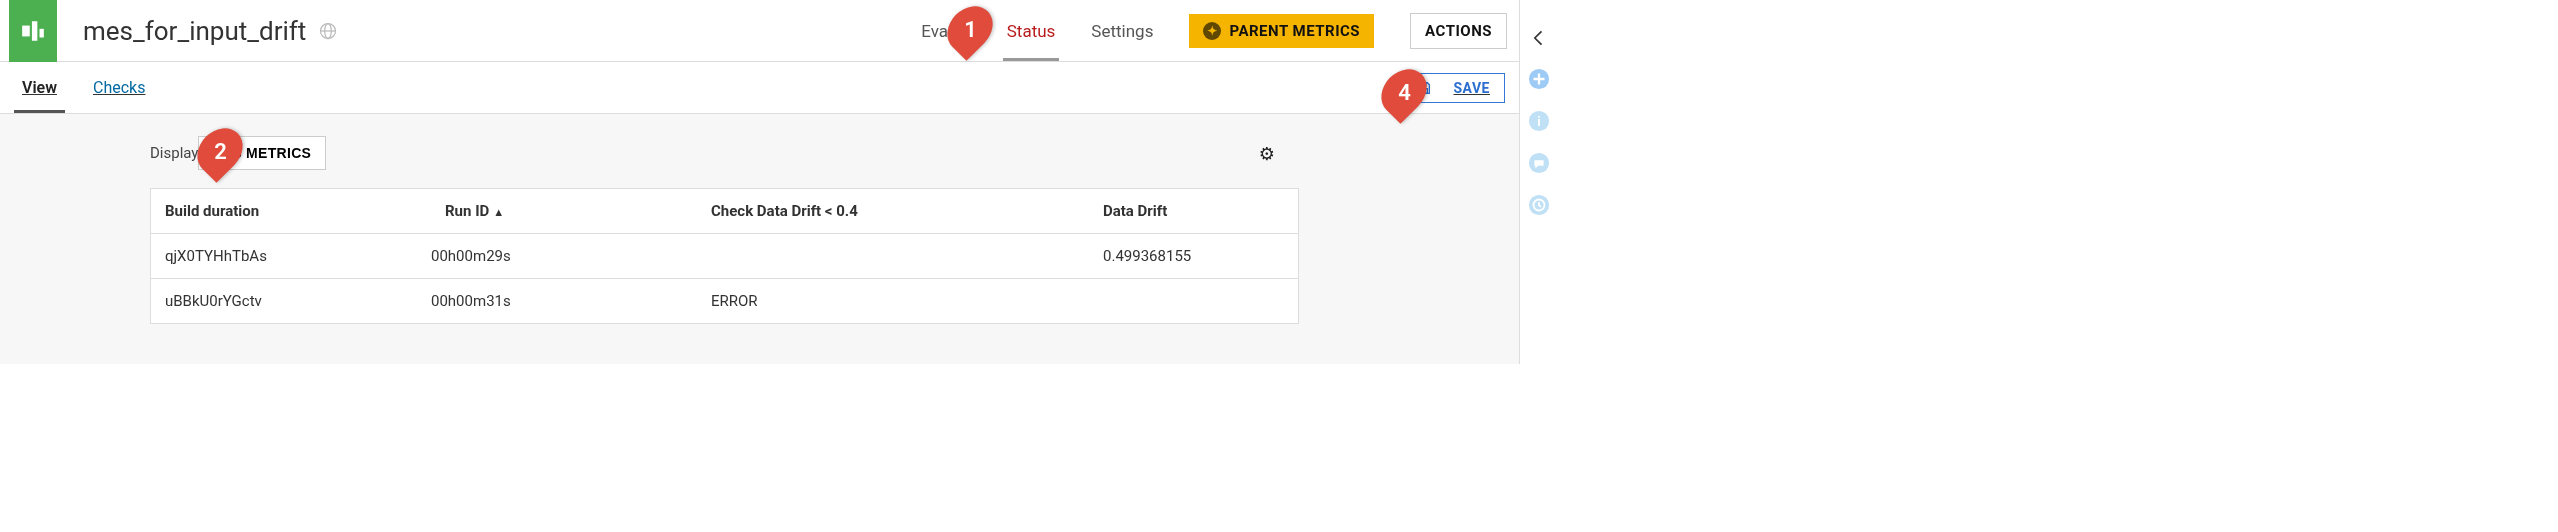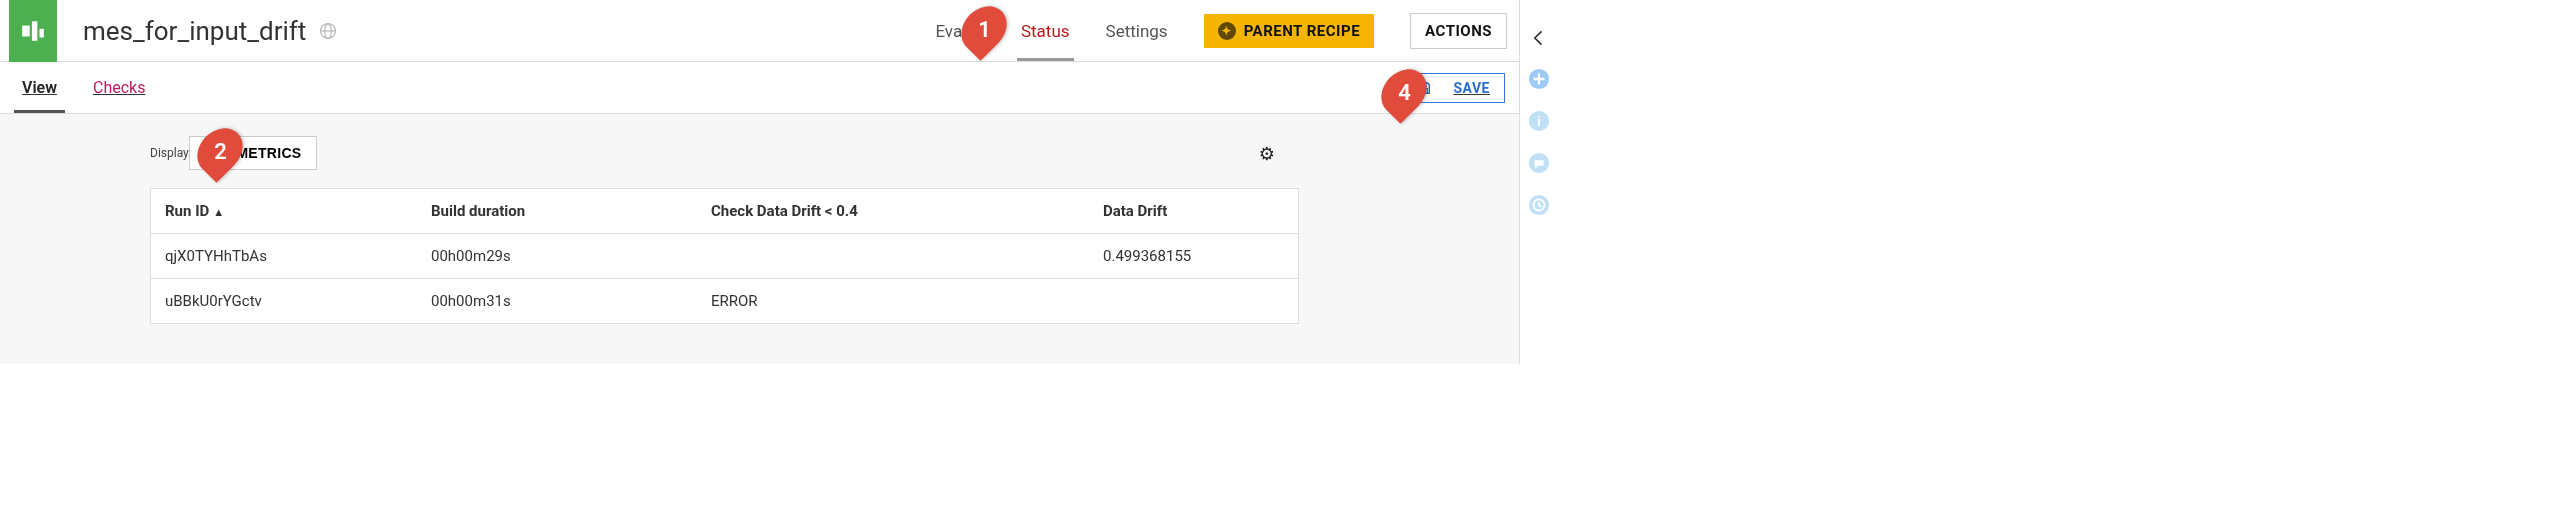--- a/index.html
+++ b/index.html
@@ -18,30 +18,30 @@
     .nav { display: flex; align-items: center; gap: 36px; padding-right: 12px; position: relative; }
     .nav-item { font-size: 17px; color: #555; cursor: pointer; position: relative; padding: 18px 0; }
     .nav-item.active { color: #b91c1c; }
     .nav-item.active::after { content:""; position:absolute; left:-4px; right:-4px; bottom:-2px; height:3px; background:#999; }
     .btn-parent { background: #f5b400; color:#111; font-weight:700; font-size:15px; padding: 8px 14px; display:flex; align-items:center; gap:8px; cursor:pointer; letter-spacing:0.5px; }
     .btn-parent .dot { width:18px; height:18px; border-radius:50%; background:#604800; color:#f5b400; display:flex; align-items:center; justify-content:center; font-size:12px; font-weight:900; }
     .btn-actions { border:1px solid #ccc; background:#fff; color:#111; font-weight:700; font-size:15px; padding:8px 14px; cursor:pointer; letter-spacing:0.5px; }
 
     
     .subbar { display:flex; align-items:center; height:52px; border-bottom:1px solid #ddd; padding-left:14px; padding-right:14px;text-decoration:underline; }
-    .sub-tab { font-size:16px; color:#be185d; padding: 14px 8px; cursor:pointer; position:relative; margin-right: 20px; }
+    .sub-tab { font-size:16px; color:#0369a1; padding: 14px 8px; cursor:pointer; position:relative; margin-right: 20px; }
     .sub-tab.active { color:#222; font-weight:600; }
     .sub-tab.active::after { content:""; position:absolute; left:0; right:0; bottom:-2px; height:3px; background:#555; }
     .subbar .spacer { flex:1; }
     .btn-save { border:1px solid #3579d8; color:#2a6ecf; background:#fff; font-weight:700; font-size:14px; padding:6px 14px 6px 10px; display:flex; align-items:center; gap:22px; cursor:pointer; letter-spacing:0.5px; }
 
     
     .content { background:#f7f7f7; padding: 22px 0 40px 0; }
     .row-controls { display:flex; align-items:center; padding: 0 24px 0 150px; margin-bottom: 18px; }
-    .display-label { font-size:12px; color:#444; }
+    .display-label { font-size:15px; color:#444; }
     .metrics-btn { border:1px solid #ccc; background:#fff; font-weight:700; font-size:14px; padding:8px 14px; cursor:pointer; letter-spacing:0.3px; }
     .row-controls .spacer { flex:1; }
     .gear { cursor:pointer; font-size:18px; color:#222; padding-right: 220px; }
 
     
     .table-wrap { margin: 0 220px 0 150px; border:1px solid #ddd; background:#fff; }
     .trow { display:flex; border-bottom:1px solid #ddd; }
     .trow:last-child { border-bottom:none; }
     .th, .td { padding: 13px 14px; font-size:15px; }
     .th { font-weight:700; background:#fff; }
@@ -79,21 +79,21 @@
           <line x1="3" y1="12" x2="21" y2="12"></line>
         </svg>
       </div>
       <div class="spacer"></div>
       <div class="nav">
         <div class="nav-item">Evalua</div>
         <div class="nav-item active">Status</div>
         <div class="nav-item">Settings</div>
         <div class="btn-parent">
           <span class="dot">✦</span>
-          <span>PARENT RECIPE</span>
+          <span>PARENT METRICS</span>
         </div>
         <div class="btn-actions">ACTIONS</div>
 
         <div class="callout" style="left:24px; top:6px;">
             <span>1</span>
           </div>
       </div>
     </div>
 
     <div class="subbar callout-wrap">
@@ -121,24 +121,24 @@
 
         <div class="callout" style="left:195px; top:-5px;">
             <span>2</span>
           </div>
         <div class="spacer"></div>
         <div class="gear">⚙</div>
       </div>
 
       <div class="table-wrap">
         <div class="trow">
+          <div class="th c2">Build duration</div>
           <div class="th c1">
             <span>Run ID</span><span class="sort-arrow">▲</span>
           </div>
-          <div class="th c2">Build duration</div>
           <div class="th c3">Check Data Drift &lt; 0.4</div>
           <div class="th c4">Data Drift</div>
         </div>
         <div class="trow">
           <div class="td c1">qjX0TYHhTbAs</div>
           <div class="td c2">00h00m29s</div>
           <div class="td c3"></div>
           <div class="td c4">0.499368155</div>
         </div>
         <div class="trow">

